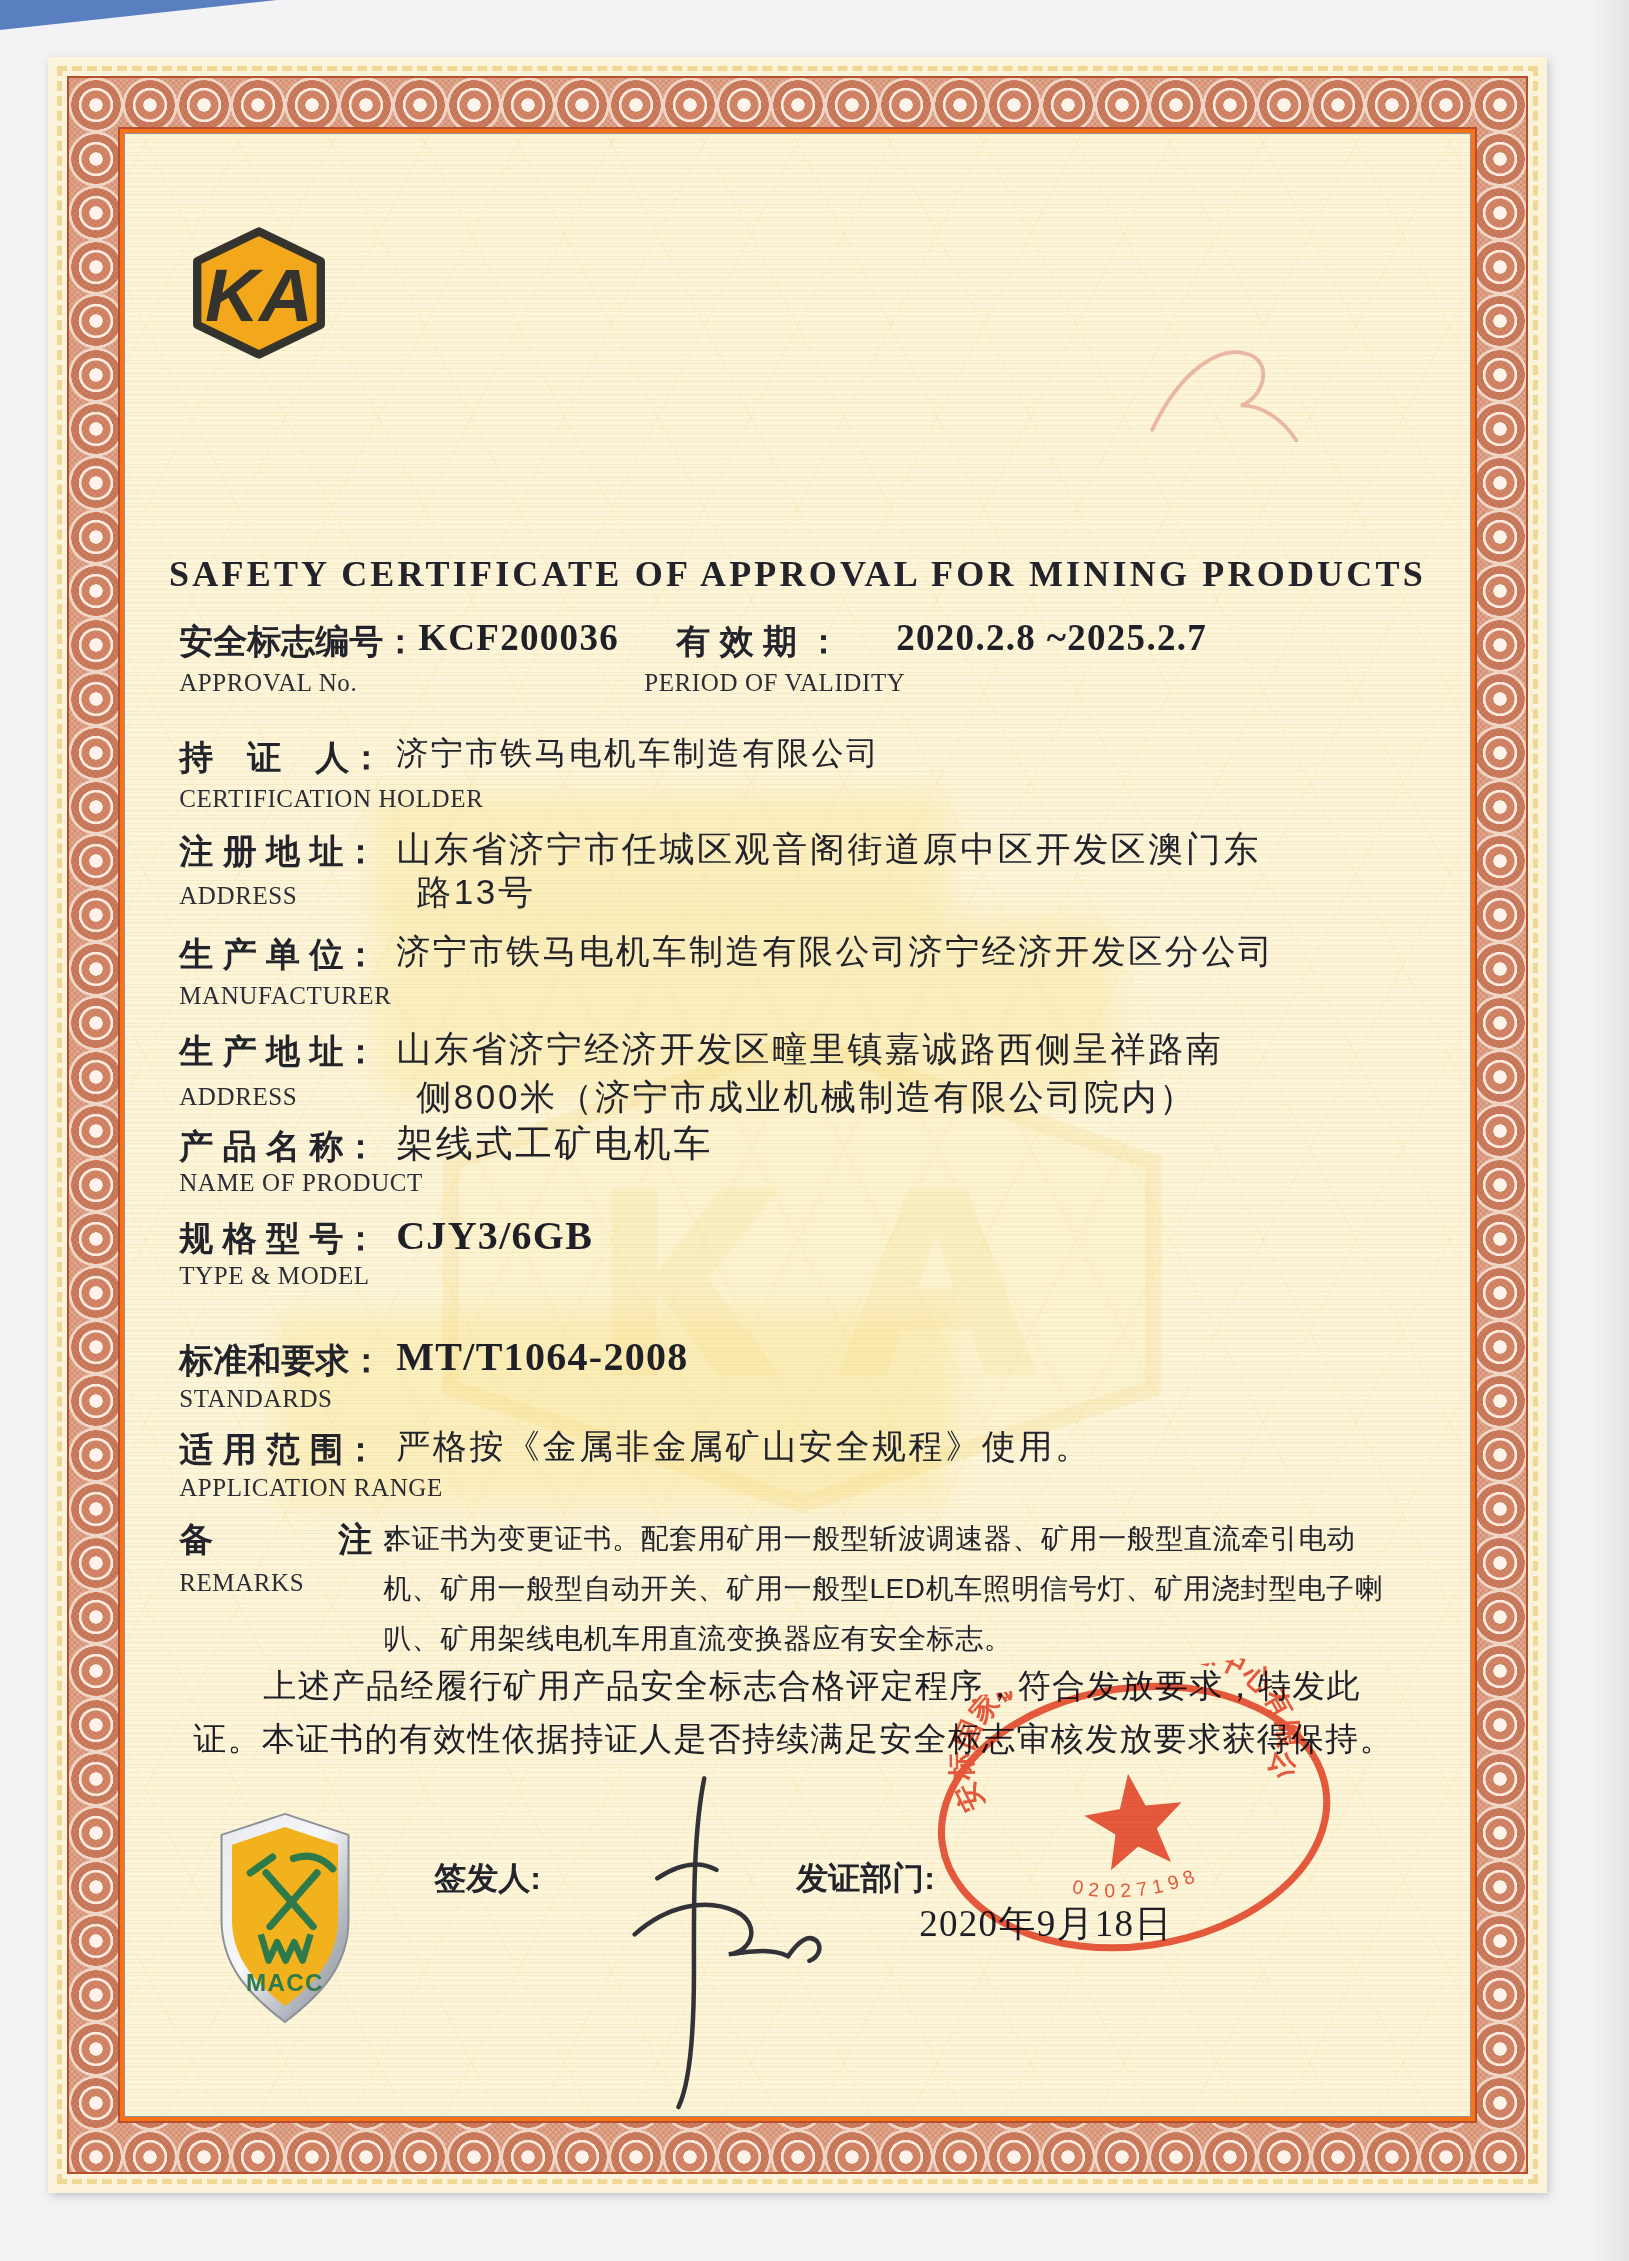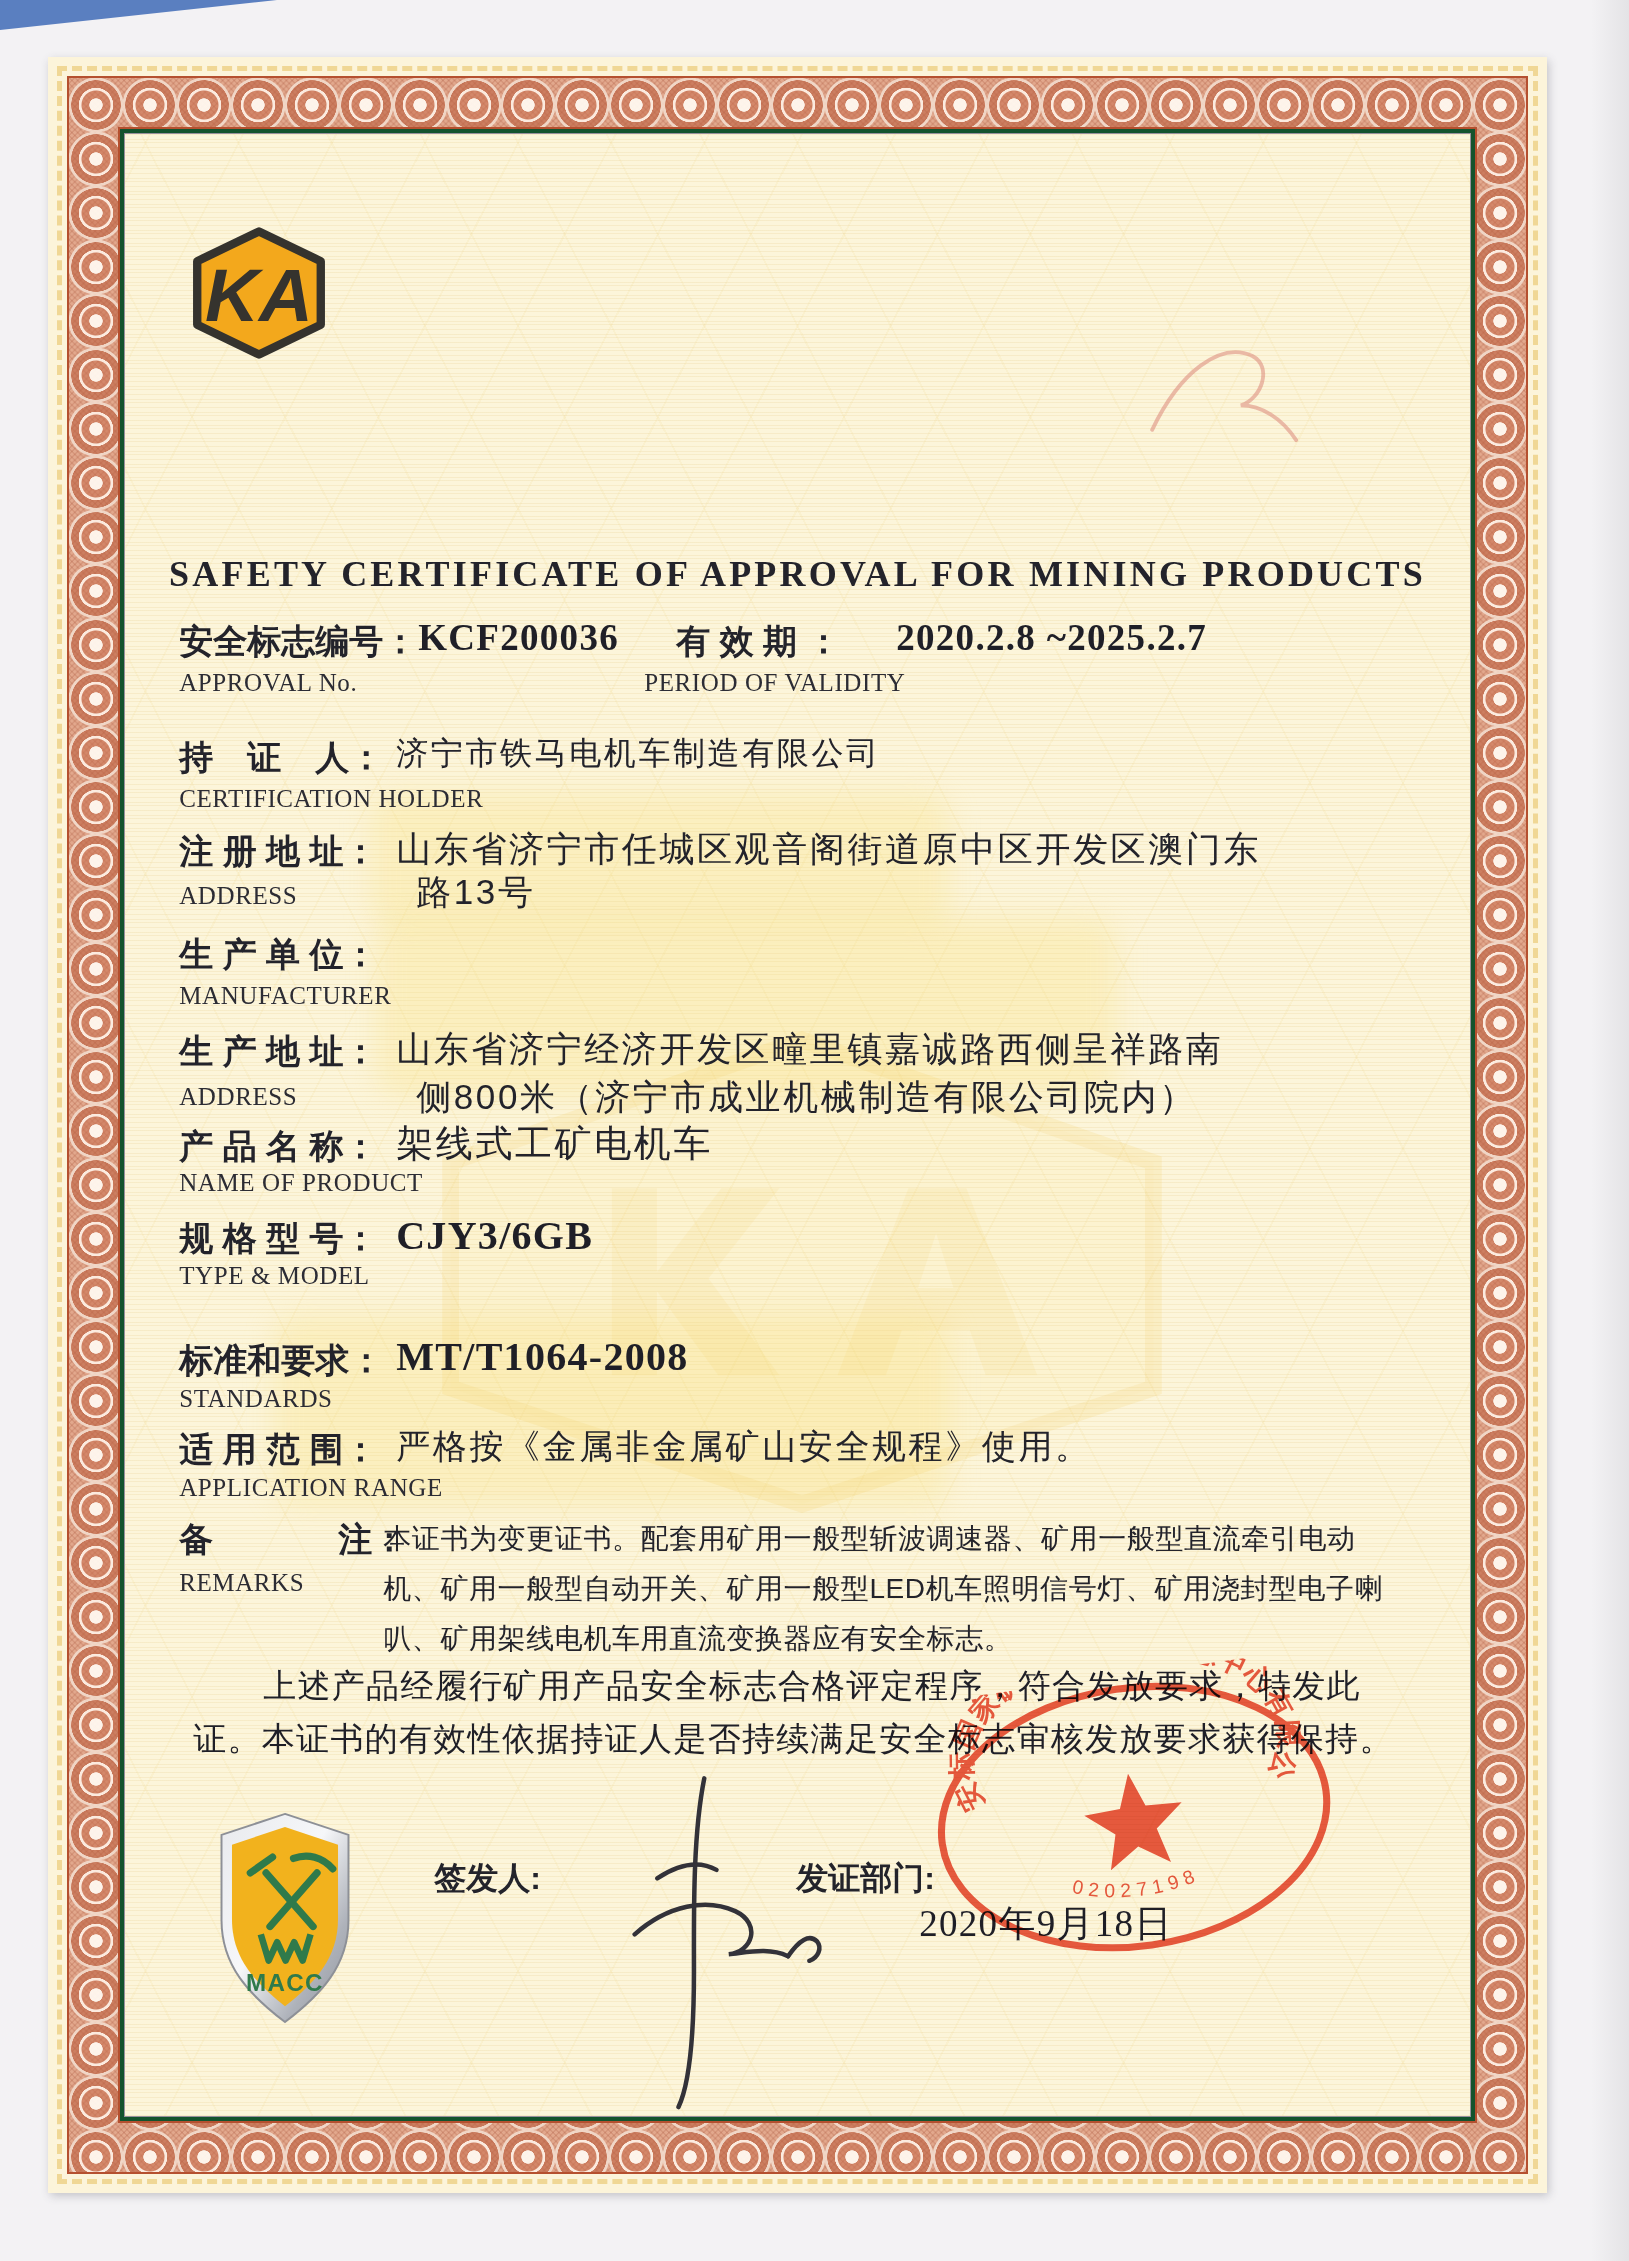--- a/index.html
+++ b/index.html
@@ -14,21 +14,21 @@
     background:#fcf4da;box-shadow:1.9px 2.6px 9px rgba(60,60,75,.28);}
   .dash-frame{position:absolute;inset:9px;border:5.2px dashed #eed28a;opacity:.85;}
   .band{position:absolute;inset:19.3px;border:2.6px solid #b5502f;
     background-color:#e2a88d;
     background-image:
       radial-gradient(circle at 27px 27px, rgba(255,248,240,.95) 0 6.4px, rgba(200,110,78,.55) 7px 14px,
         rgba(255,243,233,.9) 15px 17px, rgba(186,92,60,.55) 17.4px 24.5px, rgba(244,224,210,.85) 25px 27px, transparent 28px),
       repeating-linear-gradient(45deg, rgba(160,72,46,.20) 0 1.3px, transparent 1.3px 3.9px),
       repeating-linear-gradient(-45deg, rgba(160,72,46,.20) 0 1.3px, transparent 1.3px 3.9px);
     background-size:54px 54px,5.8px 5.8px,5.8px 5.8px;}
-  .content{position:absolute;inset:70px;border:2.6px solid #b5502f;background:#14532d;}
+  .content{position:absolute;inset:70px;border:2.6px solid #b5502f;background:#f97316;}
   .content-frame{position:absolute;inset:3.9px;border:1.3px solid #98909c;}
   .canvas{position:absolute;inset:5.2px;overflow:hidden;
     background-color:#fcf5da;
     background-image:
       repeating-linear-gradient(0deg, rgba(226,196,126,.20) 0 0.6px, transparent 0.6px 2.6px),
       repeating-linear-gradient(63deg, rgba(238,212,130,.13) 0 1.9px, transparent 1.9px 83px),
       repeating-linear-gradient(-63deg, rgba(238,212,130,.13) 0 1.9px, transparent 1.9px 83px);}
   .patch{position:absolute;background:rgba(249,224,130,.30);filter:blur(14px);border-radius:26px;}
   .title{position:absolute;left:0;width:100%;text-align:center;
     font-family:"Liberation Serif","DejaVu Serif",serif;font-weight:700;
@@ -99,20 +99,21 @@
         <div class="lbl" style="left:54px;top:601px;">持　证　人：</div>
         <div class="val-cn" style="left:271px;top:598px;font-size:32px;">济宁市铁马电机车制造有限公司</div>
         <div class="en" style="left:54px;top:651px;">CERTIFICATION HOLDER</div>
 
         <div class="lbl" style="left:54px;top:695px;">注 册 地 址：</div>
         <div class="val-cn" style="left:271px;top:692px;">山东省济宁市任城区观音阁街道原中区开发区澳门东</div>
         <div class="val-cn" style="left:291px;top:735px;">路13号</div>
         <div class="en" style="left:54px;top:748px;">ADDRESS</div>
 
         <div class="lbl" style="left:54px;top:798px;">生 产 单 位：</div>
+        <div class="val-cn" style="left:271px;top:795px;font-size:34px;">济宁市铁马电机车制造有限公司济宁经济开发区分公司</div>
         <div class="en" style="left:54px;top:848px;">MANUFACTURER</div>
 
         <div class="lbl" style="left:54px;top:895px;">生 产 地 址：</div>
         <div class="val-cn" style="left:271px;top:892px;">山东省济宁经济开发区疃里镇嘉诚路西侧呈祥路南</div>
         <div class="val-cn" style="left:291px;top:940px;">侧800米（济宁市成业机械制造有限公司院内）</div>
         <div class="en" style="left:54px;top:949px;">ADDRESS</div>
 
         <div class="lbl" style="left:54px;top:990px;">产 品 名 称：</div>
         <div class="val-cn" style="left:271px;top:985px;font-size:37px;">架线式工矿电机车</div>
         <div class="en" style="left:54px;top:1035px;">NAME OF PRODUCT</div>

